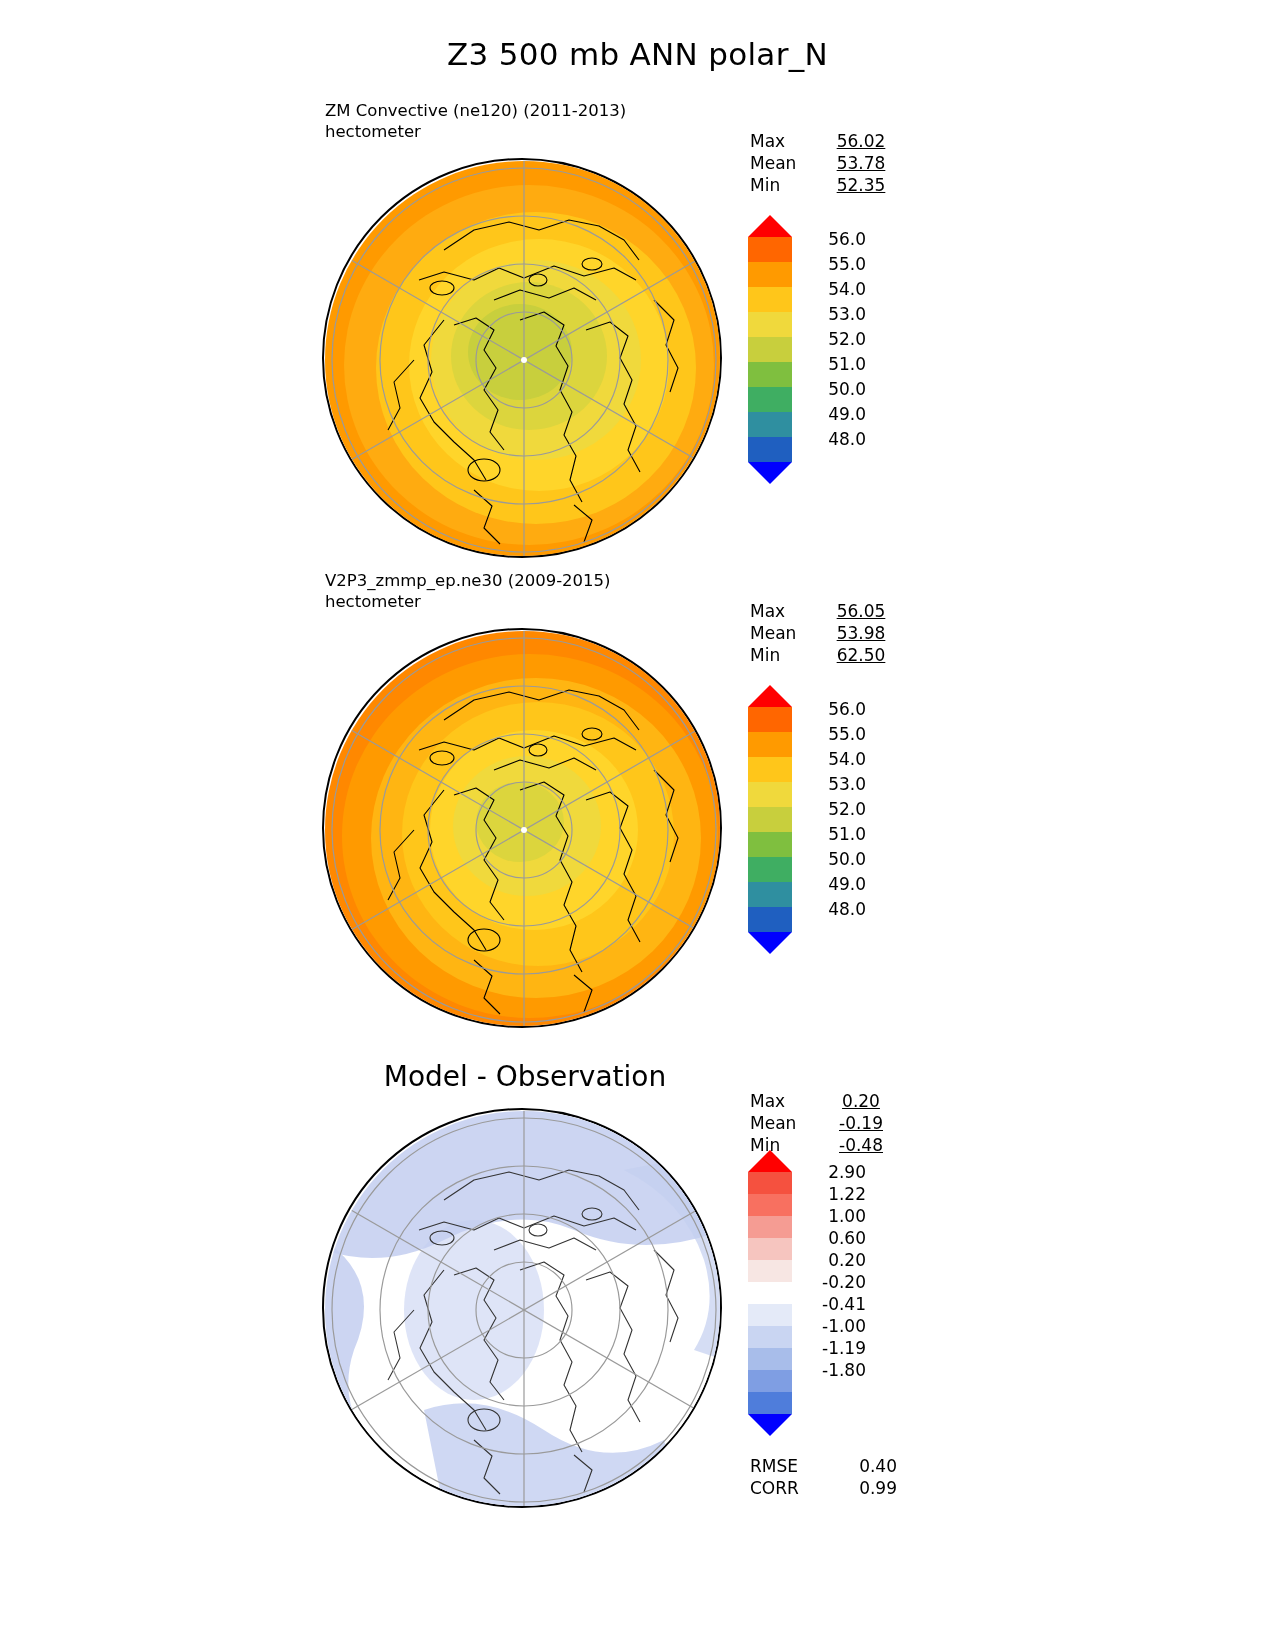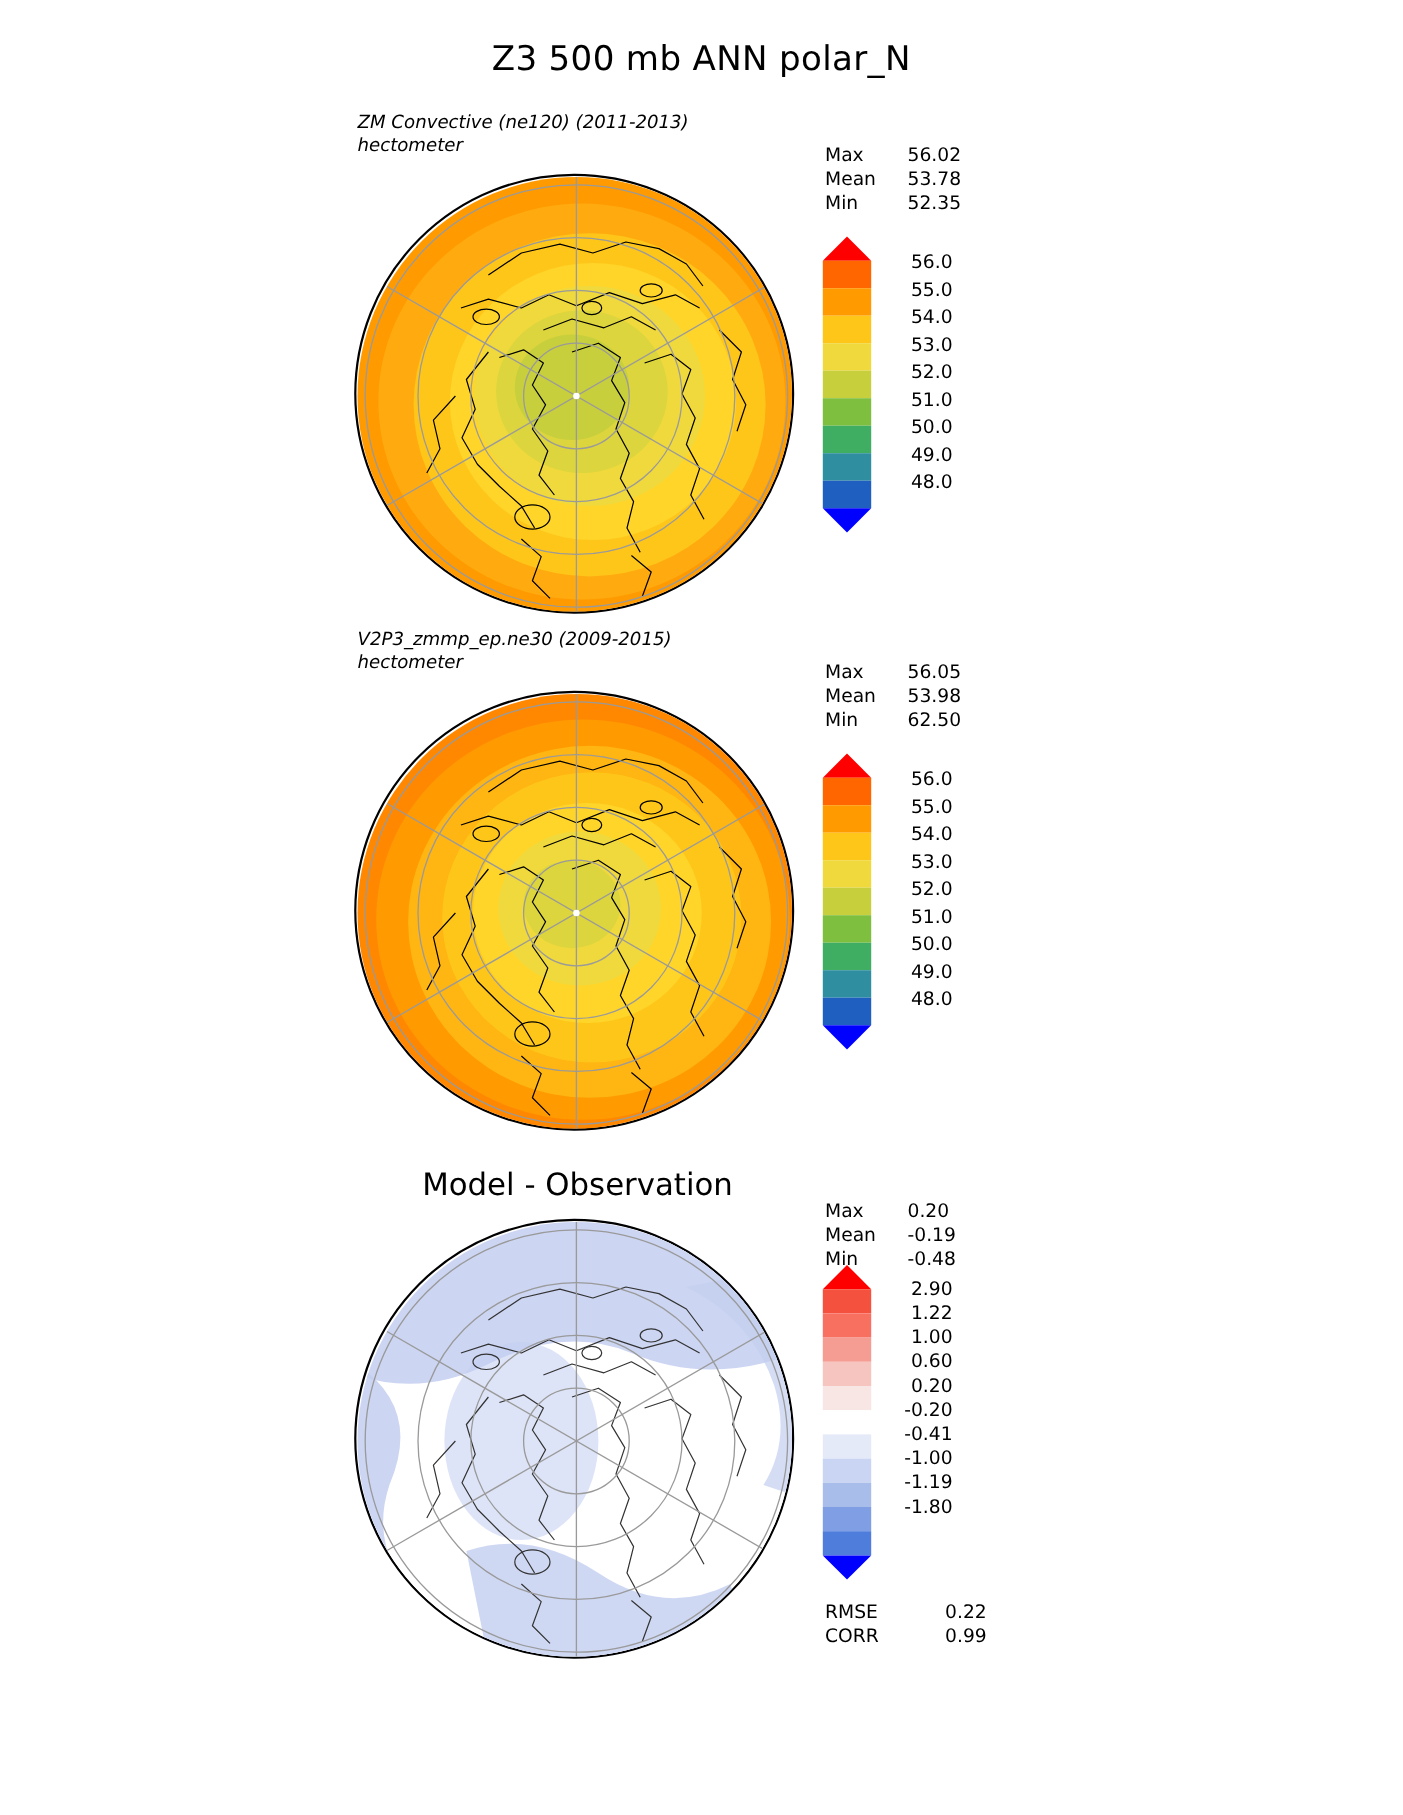--- a/index.html
+++ b/index.html
@@ -32,21 +32,20 @@
   .panel-1 { top: 100px; }
   .panel-2 { top: 570px; }
   .panel-3 { top: 1060px; }
 
   .panel-header {
     position: absolute;
     left: 325px;
     top: 0;
     font-size: 16.5px;
     line-height: 21px;
-    font-style: italic;
   }
   .panel-header .sub {
     display: block;
   }
   .panel-title-center {
     position: absolute;
     left: 300px;
     top: 0;
     width: 450px;
     text-align: center;
@@ -78,21 +77,21 @@
   
   .stats {
     position: absolute;
     left: 750px;
     top: 30px;
     font-size: 17px;
     line-height: 22px;
   }
   .stats .row { display: block; white-space: pre; }
   .stats .lbl { display: inline-block; width: 75px; }
-  .stats .val { display: inline-block; width: 72px; text-align: left; }
+  .stats .val { display: inline-block; width: 72px; text-align: center; text-decoration: underline; }
 
   .footstats {
     position: absolute;
     left: 750px;
     top: 395px;
     font-size: 17px;
     line-height: 22px;
   }
   .footstats .row { display: block; white-space: pre; }
   .footstats .lbl { display: inline-block; width: 75px; }
@@ -404,16 +403,16 @@
       <span class="tick" style="top:100px;">0.20</span>
       <span class="tick" style="top:122px;">-0.20</span>
       <span class="tick" style="top:144px;">-0.41</span>
       <span class="tick" style="top:166px;">-1.00</span>
       <span class="tick" style="top:188px;">-1.19</span>
       <span class="tick" style="top:210px;">-1.80</span>
     </div>
   </div>
 
   <div class="footstats">
-    <span class="row"><span class="lbl">RMSE</span><span class="val">0.22</span></span>
+    <span class="row"><span class="lbl">RMSE</span><span class="val">0.40</span></span>
     <span class="row"><span class="lbl">CORR</span><span class="val">0.99</span></span>
   </div>
 </div>
 
 </body></html>

